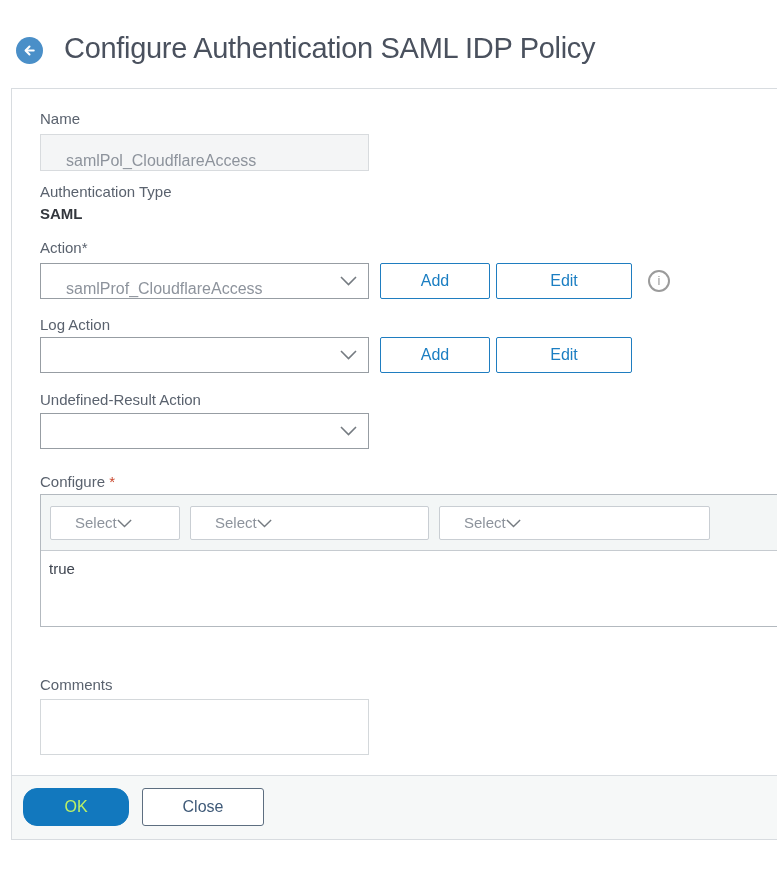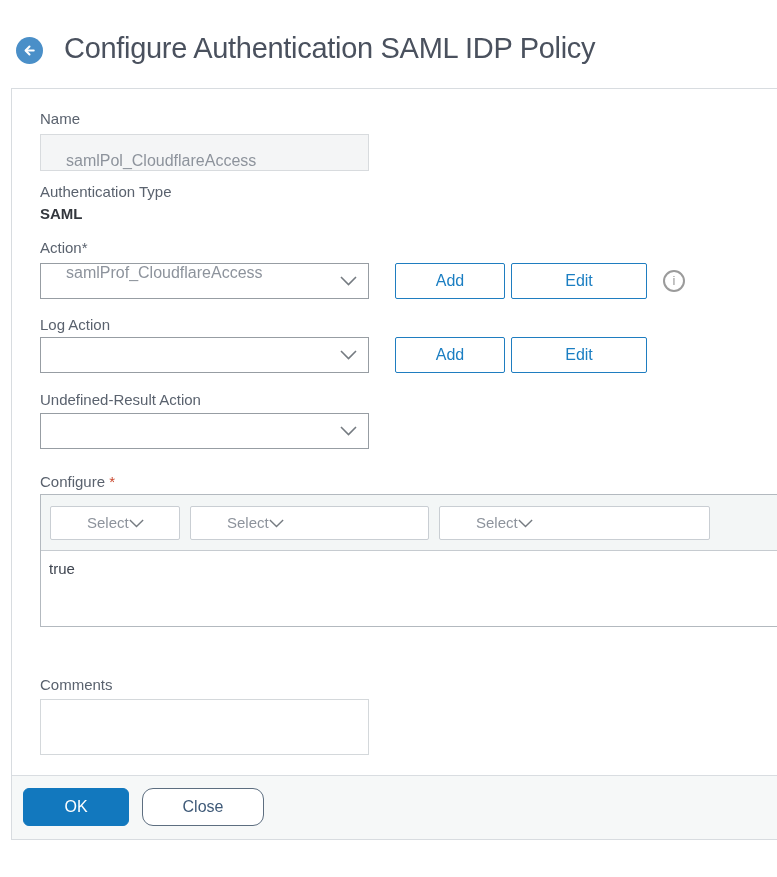--- a/index.html
+++ b/index.html
@@ -44,33 +44,33 @@
     padding: 16px 10px 0 25px; margin-top: 7px;
   }
 
   .static-value { font-size: 15px; font-weight: 700; color: #33373d; margin-top: 5px; }
 
   .row { display: flex; align-items: center; margin-top: 7px; }
 
   .select {
     position: relative; width: 329px; height: 36px;
     border: 1px solid #979da3; background: #fff;
-    display: flex; align-items: flex-start;
+    display: flex; align-items: flex-end;
     padding-left: 25px; padding-right: 34px;
     color: #8d939c; font-size: 16px; cursor: pointer;
   }
   .select .chevron { position: absolute; right: 11px; top: 50%; transform: translateY(-50%); }
 
   .btn-outline {
     height: 36px; background: #fff;
     border: 1px solid #1f7dc0; border-radius: 2px;
     color: #1b7ec2; font-size: 16px; font-family: "Liberation Sans", sans-serif;
     cursor: pointer;
   }
-  .btn-add  { width: 110px; margin-left: 26px; }
+  .btn-add  { width: 110px; margin-left: 11px; }
   .btn-edit { width: 136px; margin-left: 6px; }
 
   .info-icon {
     width: 22px; height: 22px; margin-left: 16px;
     border: 2px solid #9b9b9b; border-radius: 50%;
     color: #9b9b9b; font-size: 13px; line-height: 18px;
     display: flex; align-items: center; justify-content: center;
     cursor: pointer; flex: 0 0 auto;
   }
 
@@ -82,21 +82,21 @@
   
   .expr-box { margin-top: 4px; margin-right: 0; border: 1px solid #b3b9bf; }
   .expr-toolbar {
     height: 56px; background: #f3f6f6; border-bottom: 1px solid #c6cbd0;
     display: flex; align-items: center; padding-left: 9px;
   }
   .expr-select {
     position: relative; height: 34px;
     border: 1px solid #c9ced3; background: #fff; border-radius: 2px;
     display: flex; align-items: center;
-    padding-left: 36px; color: #8d939c; font-size: 15px;
+    padding-left: 24px; color: #8d939c; font-size: 15px;
     margin-right: 10px; cursor: pointer;
   }
   .expr-select-1 { width: 130px; }
   .expr-select-2 { width: 239px; }
   .expr-select-3 { width: 271px; }
   .expr-text {
     display: block; width: 100%; height: 75px; border: none; resize: none;
     font-family: "Liberation Sans", sans-serif; font-size: 15px; color: #3f4550;
     padding: 9px 10px 0 8px; background: #fff; outline: none;
   }
@@ -109,27 +109,27 @@
   }
   .comments-wrap { margin-top: 49px; }
 
   
   .footer {
     position: absolute; left: 0; right: 0; bottom: 0;
     height: 64px; background: #f6f8f8; border-top: 1px solid #d9dde1;
     display: flex; align-items: flex-start; padding: 12px 0 0 11px;
   }
   .btn-ok {
-    width: 106px; height: 38px; background: #1278be; color: #ffffff;
-    border: 1px solid #1278be; border-radius: 6px; font-size: 16px;
+    width: 106px; height: 38px; background: #1278be; color: #bef264;
+    border: 1px solid #1278be; border-radius: 14px; font-size: 16px;
     font-family: "Liberation Sans", sans-serif; cursor: pointer;
   }
   .btn-close {
     width: 122px; height: 38px; margin-left: 13px; background: #fff;
-    border: 1px solid #5d6e80; border-radius: 11px; color: #3f5a78; font-size: 16px;
+    border: 1px solid #5d6e80; border-radius: 3px; color: #3f5a78; font-size: 16px;
     font-family: "Liberation Sans", sans-serif; cursor: pointer;
   }
 </style>
 </head>
 <body>
 
 <div class="header">
   <button class="back-btn">
     <span style="display:flex;">
       <svg width="15" height="15" viewBox="0 0 16 16">

